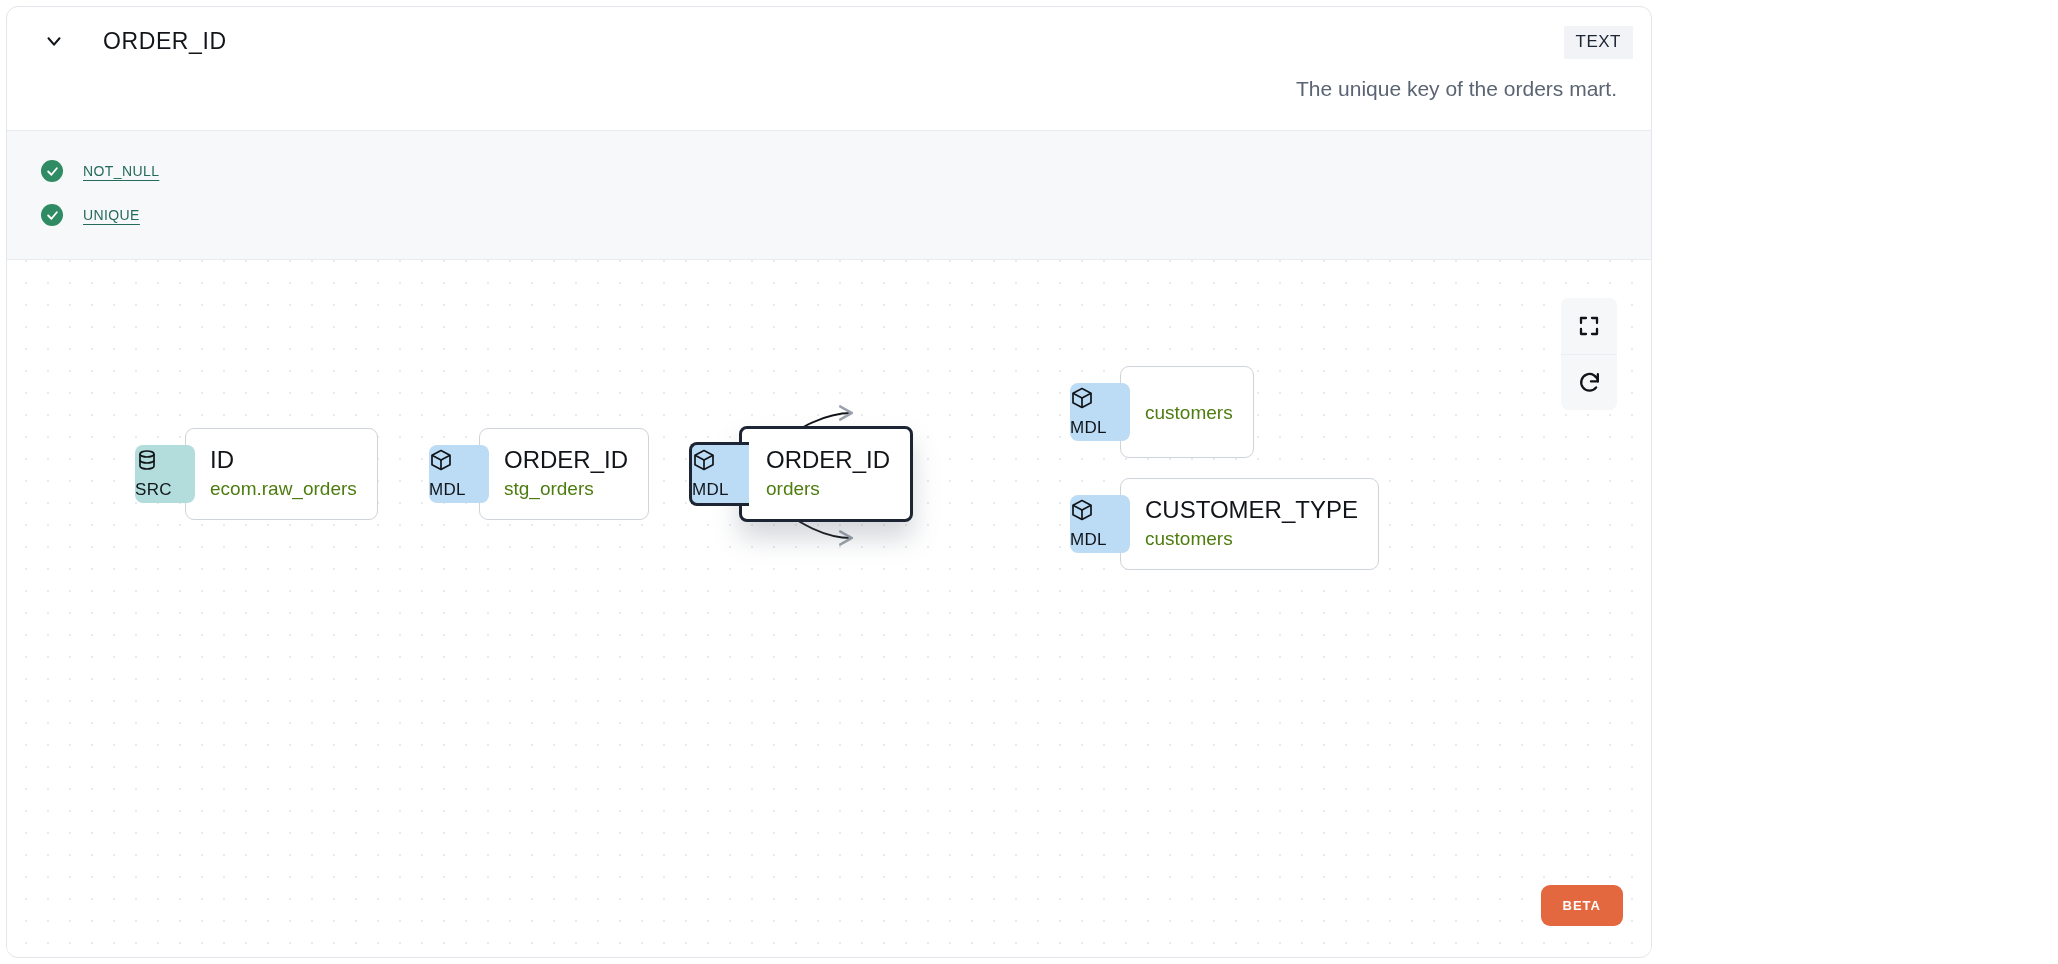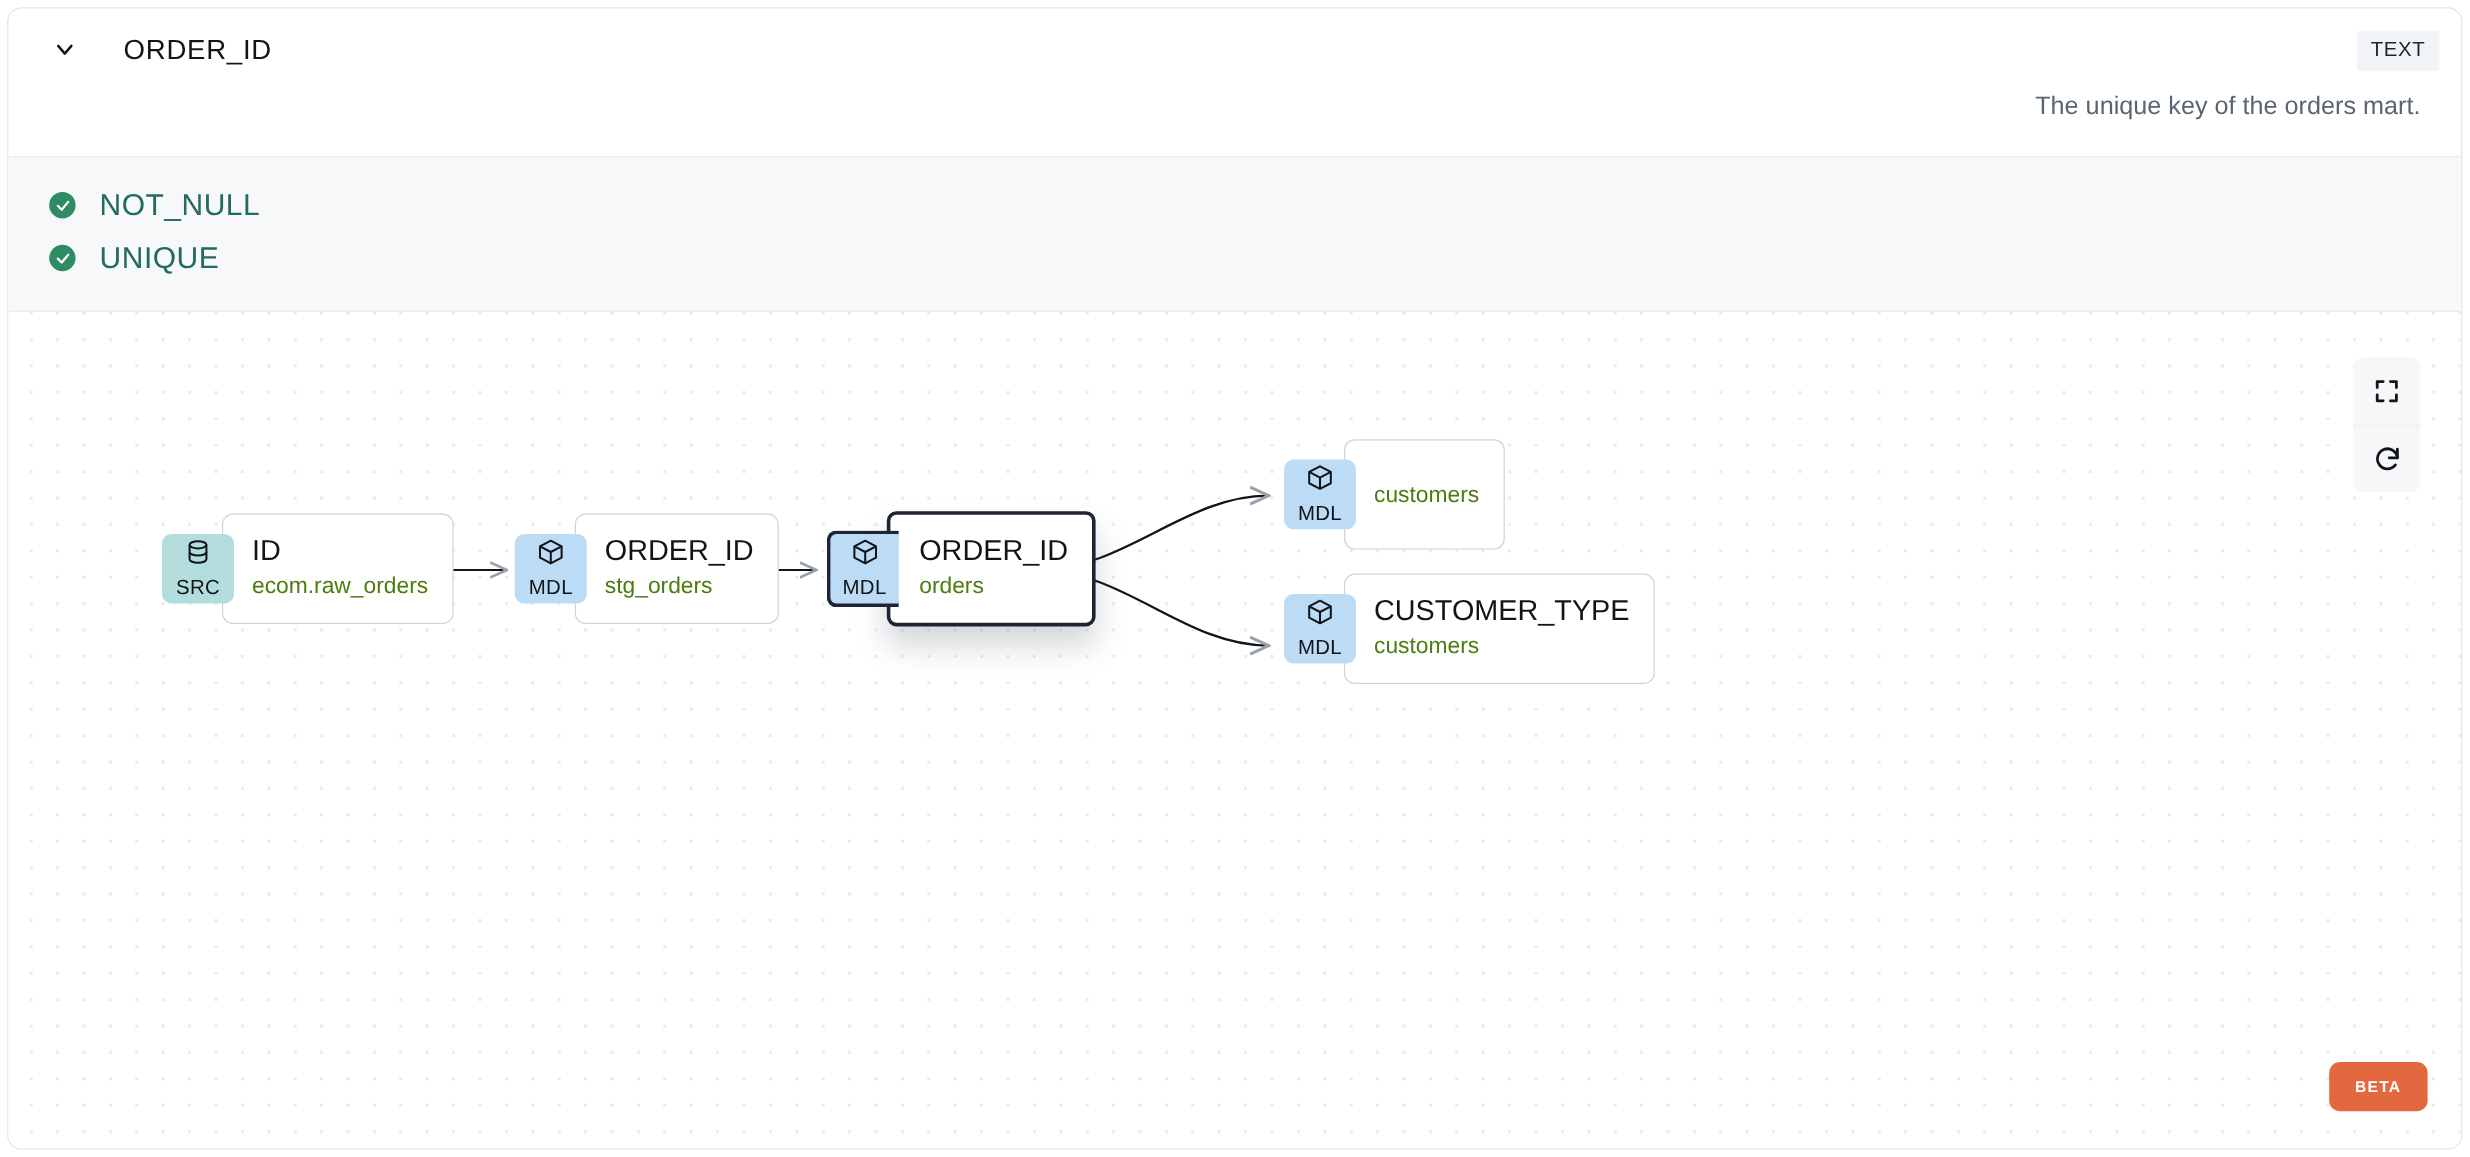--- a/index.html
+++ b/index.html
@@ -6,21 +6,21 @@
   html, body {
     width: 2058px; height: 964px;
     background: #ffffff;
     font-family: "Liberation Sans", sans-serif;
     overflow: hidden;
   }
 
   .panel {
     position: absolute;
     left: 6px; top: 6px;
-    width: 2046px; height: 952px;
+    width: 1646px; height: 952px;
     background: #ffffff;
     border: 1px solid #e3e6ea;
     border-radius: 12px;
     overflow: hidden;
   }
 
   
   .header {
     position: relative;
     height: 68px;
@@ -78,22 +78,23 @@
   .check {
     width: 22px; height: 22px;
     border-radius: 50%;
     background: #2e8b63;
     display: flex; align-items: center; justify-content: center;
     flex: 0 0 auto;
   }
   .check svg { display:block; }
   .test-link {
     margin-left: 20px;
-    font-size: 25px;
+    font-size: 14px;
     color: #256b5b;
+    text-decoration: underline;
     text-underline-offset: 4px;
     letter-spacing: .4px;
     cursor: pointer;
   }
 
   
   .canvas {
     position: relative;
     height: 692px;
     background-color: #ffffff;
@@ -108,21 +109,21 @@
   .node {
     position: absolute;
     display: flex;
     align-items: stretch;
   }
   .node-badge {
     width: 60px;
     border-radius: 8px;
     display: flex;
     flex-direction: column;
-    align-items: center;
+    align-items: flex-start;
     justify-content: center;
     font-size: 17px;
     color: #111418;
     letter-spacing: .3px;
     z-index: 1;
     flex: 0 0 auto;
   }
   .node-badge .cube { margin-bottom: 3px; display:block; }
   .badge-src { background: #b2dddc; height: 58px; align-self: center; }
   .badge-mdl { background: #bcdcf6; height: 58px; align-self: center; }

